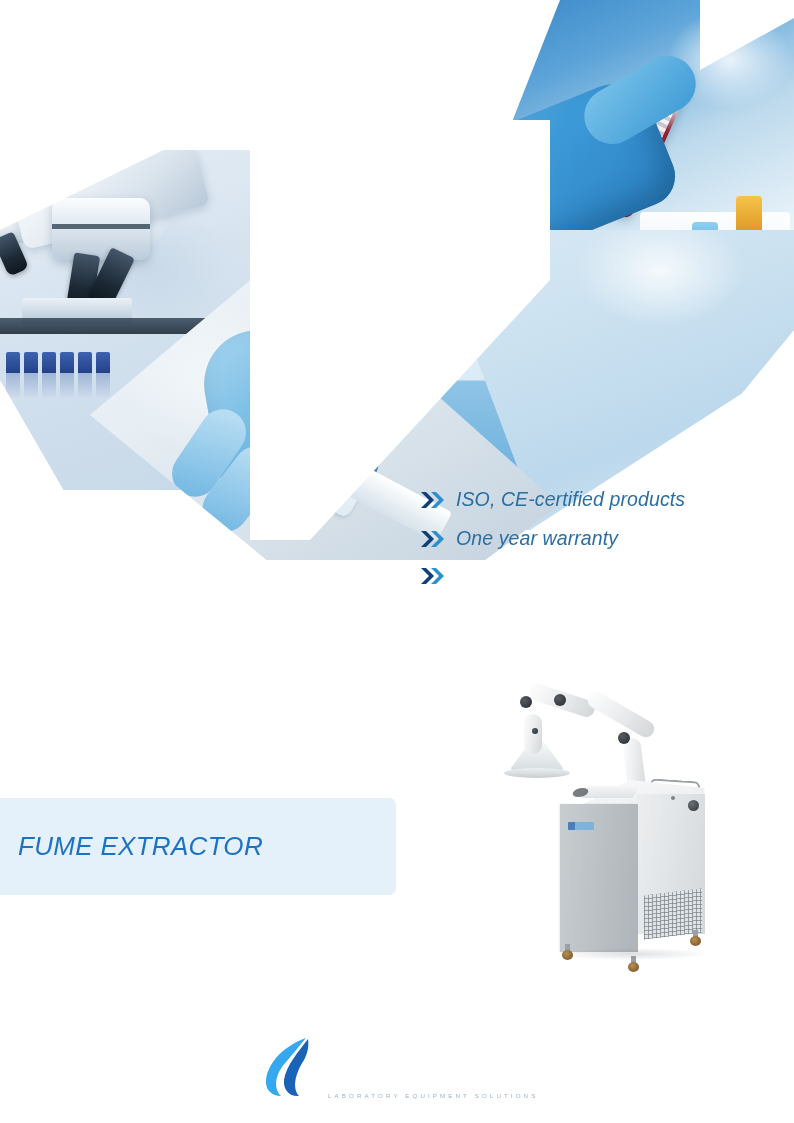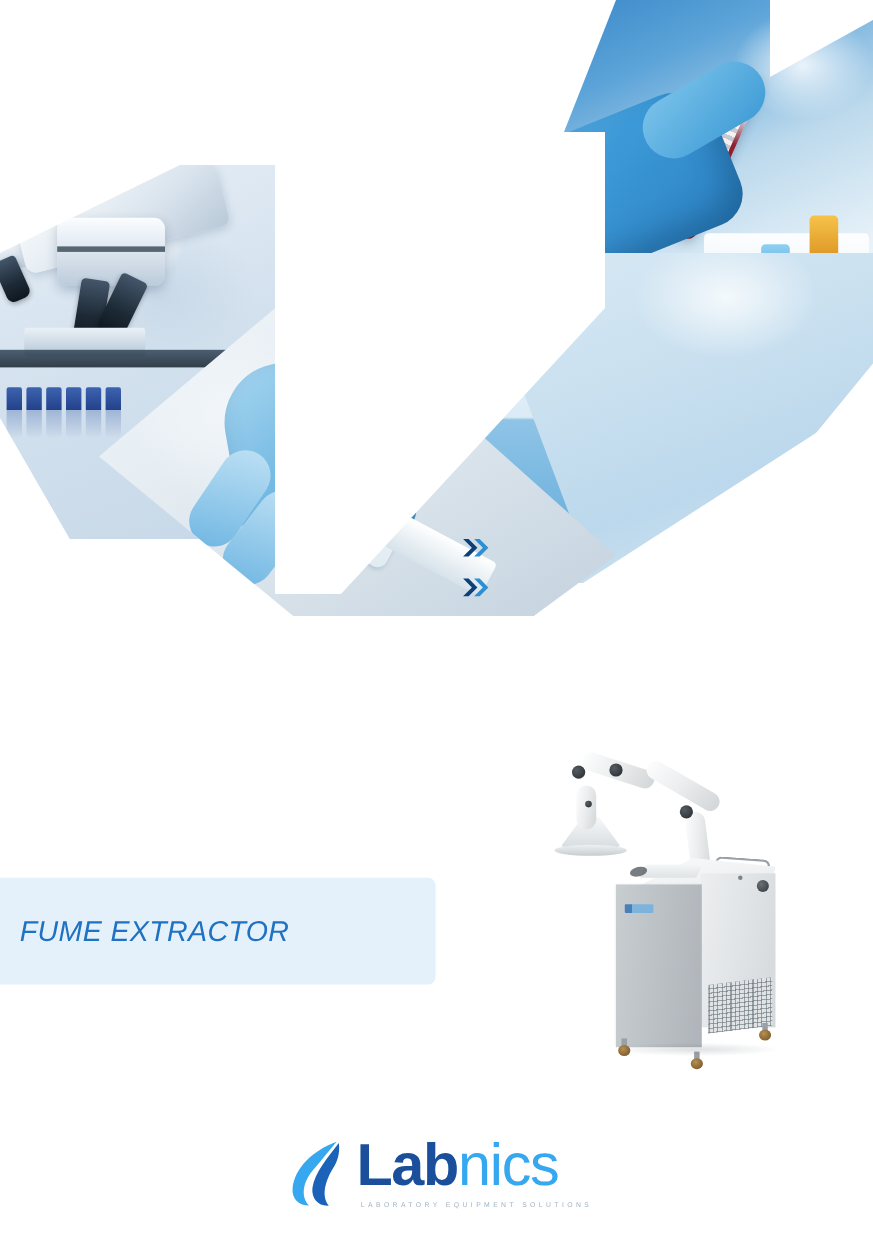--- a/index.html
+++ b/index.html
@@ -357,22 +357,32 @@
 
   <div class="features">
 
     <div class="feat">
       <span class="chev">
         <svg viewBox="0 0 26 20" width="26" height="20">
           <path d="M1 2 L9 10 L1 18 L6 18 L14 10 L6 2 Z" fill="#0d3f78"></path>
           <path d="M11 2 L19 10 L11 18 L16 18 L24 10 L16 2 Z" fill="#2e8fd0"></path>
         </svg>
       </span>
-    </div>
-
+      <span class="feat-text">ISO, CE-certified products</span>
+    </div>
+
+    <div class="feat">
+      <span class="chev">
+        <svg viewBox="0 0 26 20" width="26" height="20">
+          <path d="M1 2 L9 10 L1 18 L6 18 L14 10 L6 2 Z" fill="#0d3f78"></path>
+          <path d="M11 2 L19 10 L11 18 L16 18 L24 10 L16 2 Z" fill="#2e8fd0"></path>
+        </svg>
+      </span>
+      <span class="feat-text">One year warranty</span>
+    </div>
 
     <div class="feat">
       <span class="chev">
         <svg viewBox="0 0 26 20" width="26" height="20">
           <path d="M1 2 L9 10 L1 18 L6 18 L14 10 L6 2 Z" fill="#0d3f78"></path>
           <path d="M11 2 L19 10 L11 18 L16 18 L24 10 L16 2 Z" fill="#2e8fd0"></path>
         </svg>
       </span>
     </div>
   </div>
@@ -422,20 +432,17 @@
   </div>
 
   <div class="footer">
     <div class="logo">
       <span class="logo-mark">
         <svg viewBox="0 0 66 64" width="66" height="64">
           <path d="M44 2 C22 10, 6 26, 4 44 C3 54, 10 60, 19 60 C11 52, 13 38, 24 26 C31 18, 38 9, 44 2 Z" fill="#35a8f0"></path>
           <path d="M46 3 C36 16, 24 30, 22 44 C21 54, 28 61, 37 60 C30 52, 33 38, 42 24 C46 17, 47 9, 46 3 Z" fill="#1b63b8"></path>
         </svg>
       </span>
-      <span class="logo-word">
-        <span class="lab">Lab</span><span class="nics">nics</span>
-      </span>
       <span class="logo-tagline">LABORATORY EQUIPMENT SOLUTIONS</span>
     </div>
   </div>
 
 </div>
 
 </body></html>

